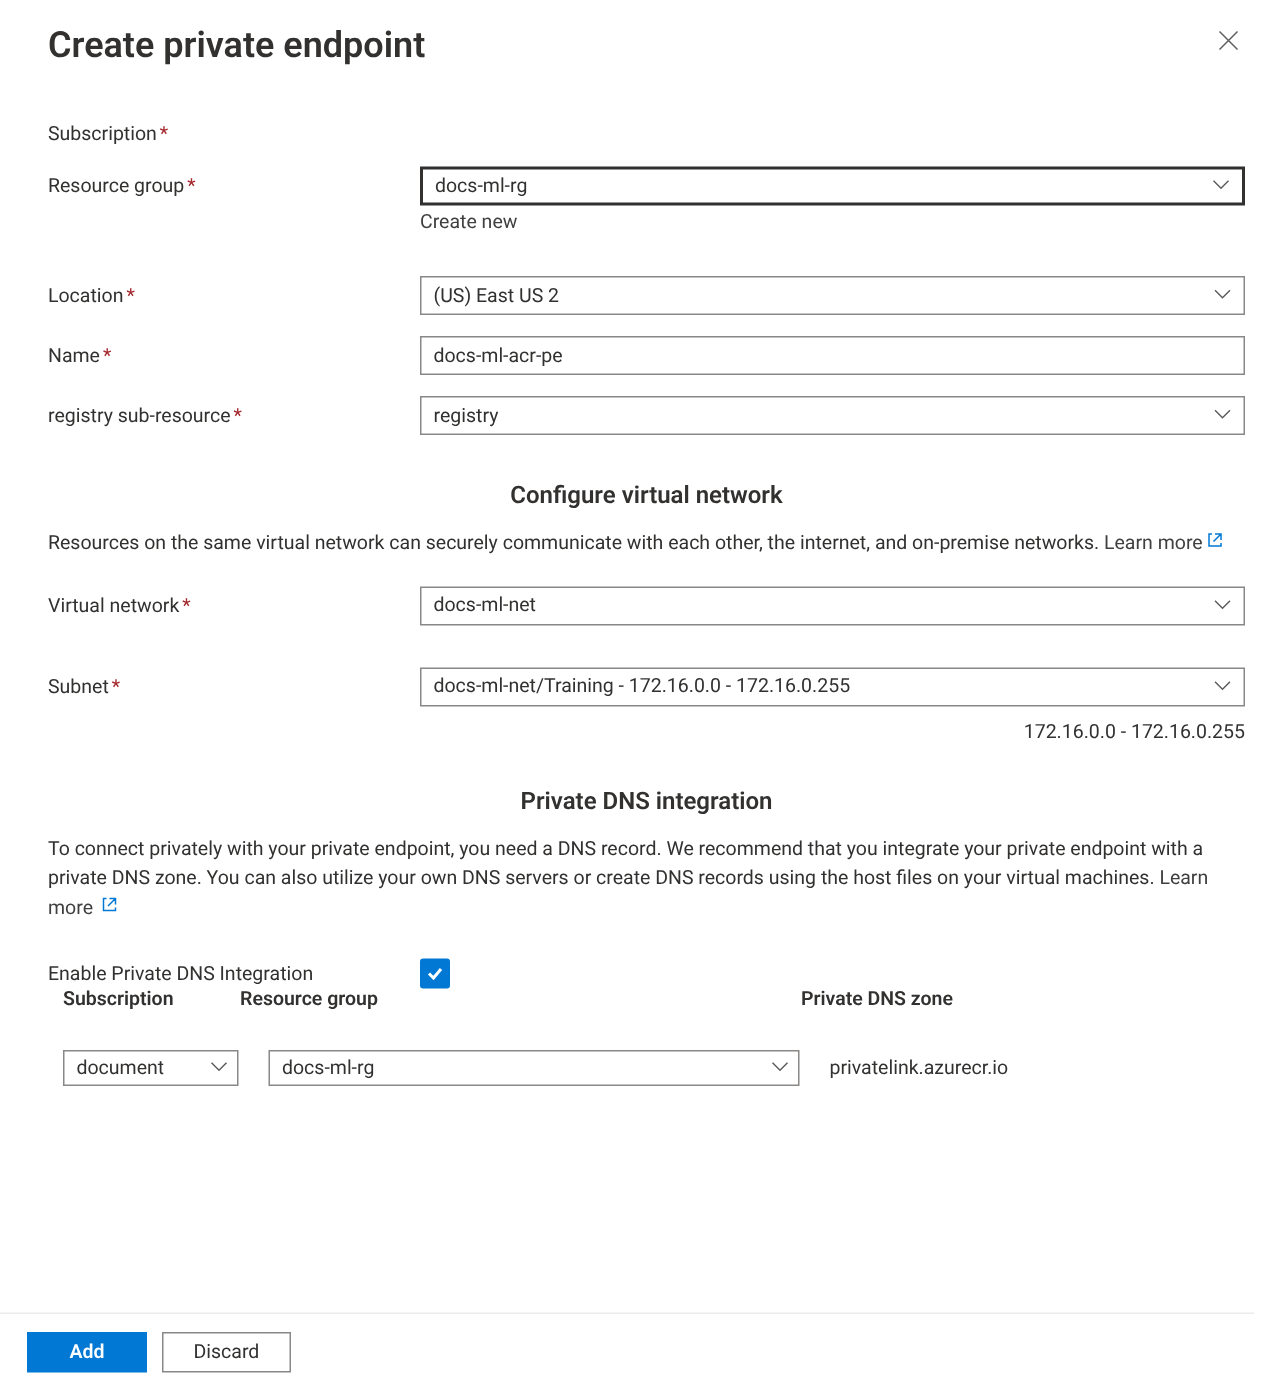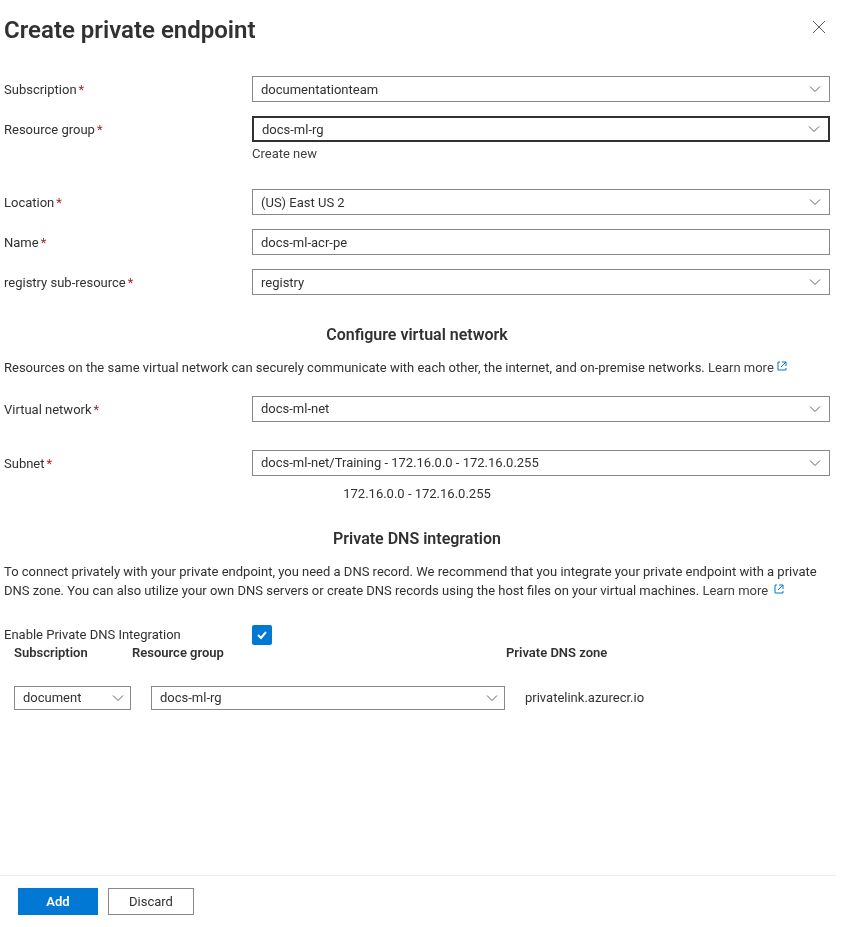--- a/index.html
+++ b/index.html
@@ -10,21 +10,21 @@
     body {
       font-family: "Segoe UI", -apple-system, BlinkMacSystemFont, Roboto, "Helvetica Neue", sans-serif;
       font-size: 13px;
       color: #323130;
       background: #ffffff;
       width: 848px;
       height: 927px;
       position: relative;
     }
     .page {
-      padding: 16px 18px 0 4px;
+      padding: 16px 18px 0 32px;
     }
     .header-row {
       display: flex;
       justify-content: space-between;
       align-items: flex-start;
       margin-bottom: 32px;
     }
     .page-title {
       font-size: 24px;
       font-weight: 600;
@@ -116,21 +116,21 @@
       line-height: 1.5;
       margin-bottom: 24px;
     }
     .external-icon {
       display: inline-block;
       vertical-align: baseline;
       margin-left: 2px;
     }
     .subnet-range-row {
       display: flex;
-      justify-content: center;
+      justify-content: flex-end;
       margin-top: 10px;
       margin-bottom: 28px;
     }
     .subnet-range {
       font-size: 13px;
       color: #323130;
     }
     .checkbox-row {
       display: flex;
       align-items: center;
@@ -273,30 +273,20 @@
     <div class="close-btn">
       <svg width="14" height="14" viewBox="0 0 14 14">
           <path d="M1 1 L13 13 M13 1 L1 13" stroke="#605e5c" stroke-width="1" fill="none"></path>
         </svg>
     </div>
   </div>
 
   <div class="form-row">
     <div class="form-label">
       <span>Subscription</span><span class="required-asterisk">*</span>
-    </div>
-    <div class="form-control-wrap">
-      <div class="select-control">
-        <span>documentationteam</span>
-        <span class="chevron">
-          <svg width="12" height="8" viewBox="0 0 12 8">
-              <path d="M1 1 L6 6 L11 1" stroke="#605e5c" stroke-width="1" fill="none"></path>
-            </svg>
-        </span>
-      </div>
     </div>
   </div>
 
   <div class="form-row tight">
     <div class="form-label">
       <span>Resource group</span><span class="required-asterisk">*</span>
     </div>
     <div class="form-control-wrap">
       <div class="select-control thick-border">
         <span>docs-ml-rg</span>

